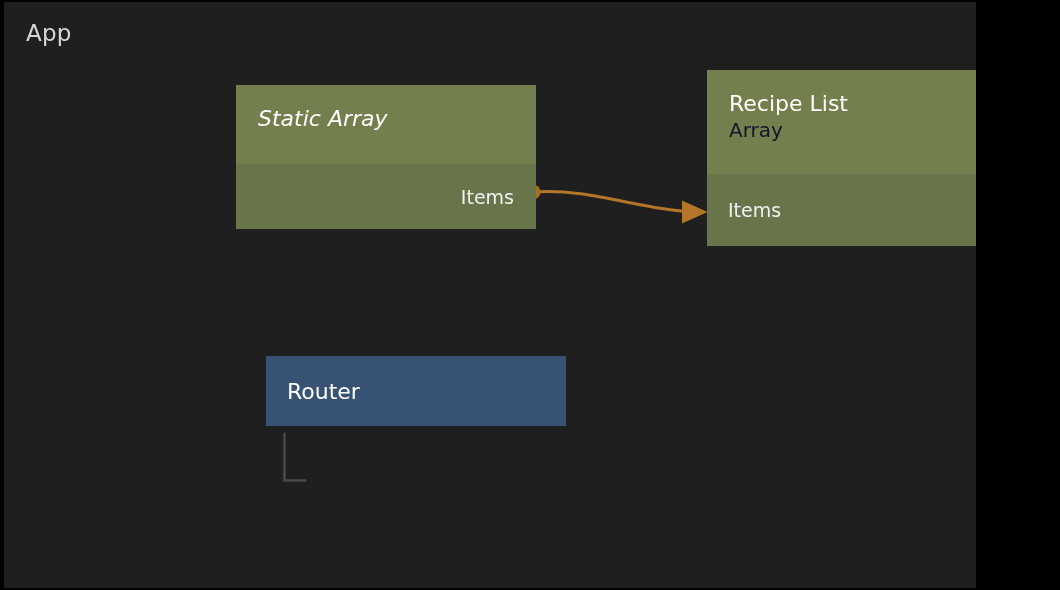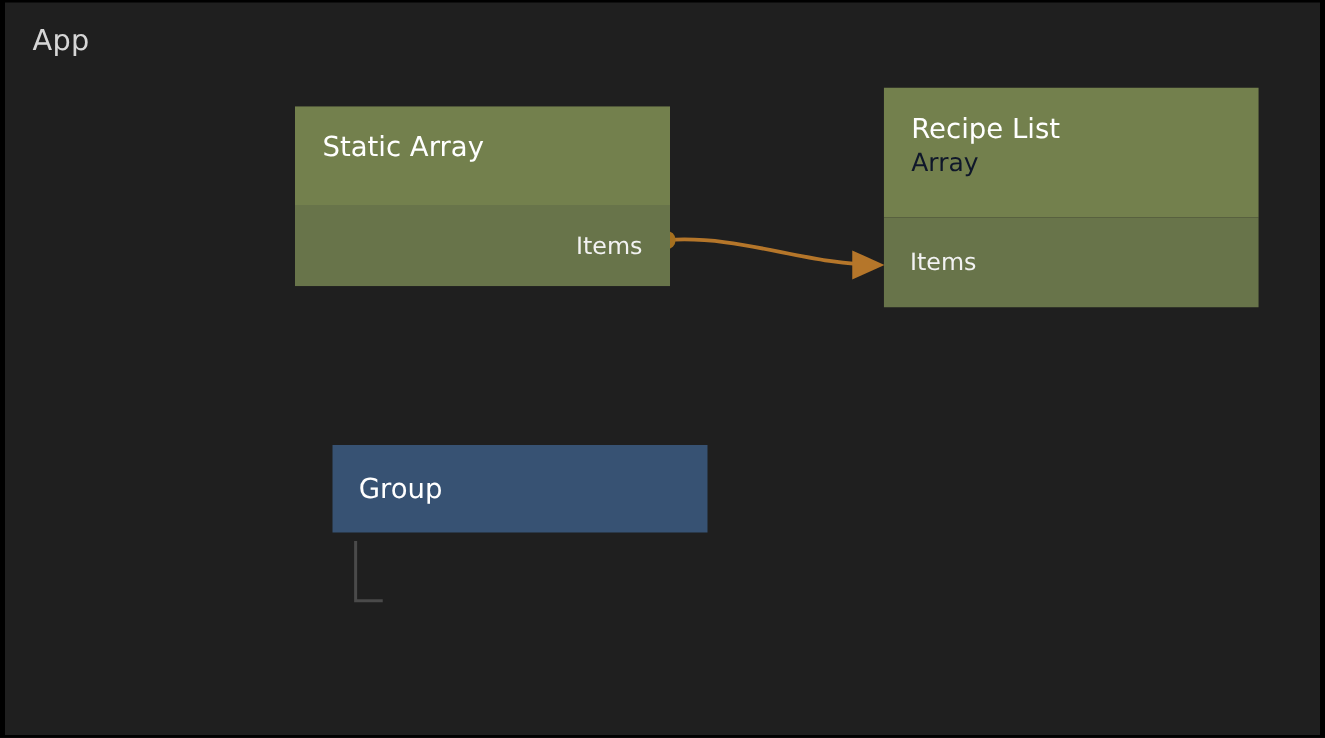--- a/index.html
+++ b/index.html
@@ -5,21 +5,21 @@
   * { margin:0; padding:0; box-sizing:border-box; }
   html, body {
     width:1060px; height:590px;
     background:#000;
     font-family:"DejaVu Sans", sans-serif;
     overflow:hidden;
   }
   #canvas {
     position:absolute;
     left:4px; top:2px;
-    width:1052px; height:586px;
+    width:972px; height:586px;
     background:#1f1f1f;
     overflow:hidden;
     padding-left:18px;
   }
   #app-title {
     position:absolute;
     left:22px; top:18px;
     font-size:23px;
     color:#d6d6d6;
     letter-spacing:0.2px;
@@ -71,21 +71,21 @@
   }
   .blue .blue-label {
     font-size:22px;
     color:#ffffff;
     padding-left:21px;
     white-space:nowrap;
   }
 
   
   #node-static-array { left:232px; top:83px;  width:300px; height:144px; }
-  #node-static-array .node-head { height:79px; }
+  #node-static-array .node-head { height:79px;font-style:italic; }
   #node-static-array .node-body { height:65px; }
 
   #node-recipe-list  { left:703px; top:68px;  width:300px; height:176px; }
   #node-recipe-list .node-head { height:104px; }
   #node-recipe-list .node-body { height:72px; }
 
   #node-group        { left:262px; top:354px; width:300px; height:70px; }
   #node-page-router  { left:302px; top:445px; width:300px; height:70px; }
 
   
@@ -137,17 +137,17 @@
       <div class="node-sub">Array</div>
     </div>
     <div class="node-body">
       <div class="port-row in">
         <span>Items</span>
       </div>
     </div>
   </div>
 
   <div class="node blue" id="node-group">
-    <span class="blue-label">Group</span>
+    <span class="blue-label">Router</span>
   </div>
 
 
 </div>
 
 </body></html>

